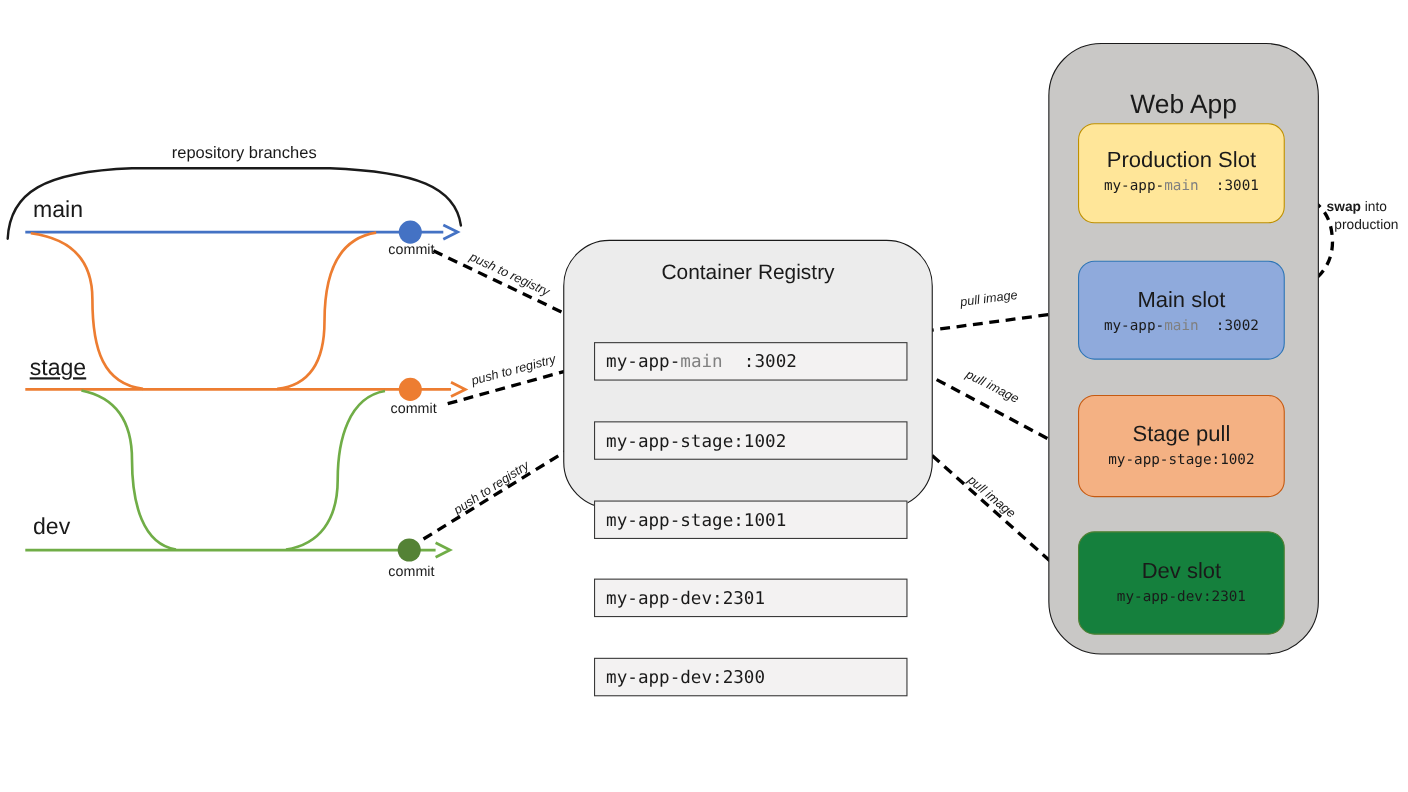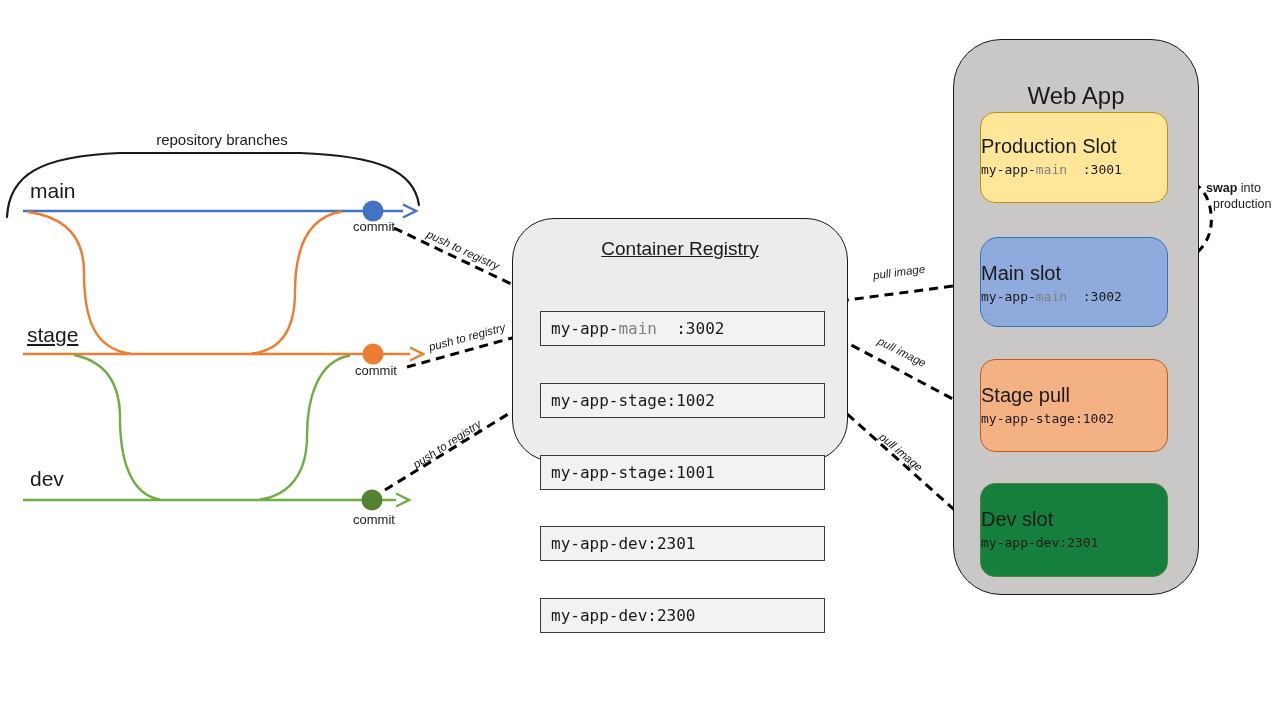--- a/index.html
+++ b/index.html
@@ -10,36 +10,36 @@
   .brace-lbl{font-size:15px;transform:translate(-50%,-50%);}
   .branch-lbl{font-size:21px;}
   .commit-lbl{font-size:13px;transform:translate(-50%,0);}
   .arrow-lbl{font-size:11.5px;font-style:italic;transform:translate(-50%,-50%) rotate(var(--rot));}
   .mono{font-family:"DejaVu Sans Mono",monospace;white-space:pre;}
   .gray{color:#808080;}
 
   
   .registry{position:absolute;left:512px;top:218px;width:336px;height:244px;
             background:#ececec;border:1.6px solid #1a1a1a;border-radius:42px;box-sizing:border-box;}
-  .registry-title{position:absolute;left:512px;top:238px;width:336px;text-align:center;font-size:19px;text-decoration:underline;}
+  .registry-title{position:absolute;left:512px;top:238px;width:336px;text-align:center;font-size:19px;}
   .regtable{position:absolute;left:540px;top:273px;width:285px;}
   .regrow{height:35px;line-height:34px;background:#f3f2f2;border:1.2px solid #3a3a3a;
           box-sizing:border-box;margin-top:-1.2px;padding-left:10px;font-size:16px;}
   .regrow:first-child{margin-top:0;}
 
   
   .webapp{position:absolute;left:953px;top:39px;width:246px;height:556px;
           background:#c9c8c6;border:1.6px solid #1a1a1a;border-radius:48px;box-sizing:border-box;}
   .webapp-title{position:absolute;left:953px;top:58px;width:246px;text-align:center;font-size:24px;margin-top:24px;}
   .slot{position:absolute;left:980px;width:188px;border-radius:15px;box-sizing:border-box;
-        border:1.8px solid;}
+        text-align:center;border:1.8px solid;}
   .slot-heading{font-size:20px;margin-top:22px;}
   .slot-sub{font-size:13px;margin-top:4px;}
   .slot-prod {top:112px;height:91px;background:#ffe699;border-color:#bf9000;}
-  .slot-main {top:237px;height:90px;background:#8faadc;border-color:#2e75b6;border-radius:18px;}
+  .slot-main {top:237px;height:90px;background:#8faadc;border-color:#2e75b6;}
   .slot-stage{top:359px;height:93px;background:#f4b183;border-color:#c55a11;}
   .slot-dev  {top:483px;height:94px;background:#15803d;border-color:#538135;}
   .slot-main .slot-heading,.slot-stage .slot-heading,.slot-dev .slot-heading{margin-top:24px;}
 
   .swap-lbl{position:absolute;left:1206px;top:180px;font-size:12.5px;line-height:16px;}
   .swap-lbl .line2{padding-left:7px;}
   b{font-weight:bold;}
 </style>
 </head>
 <body>

